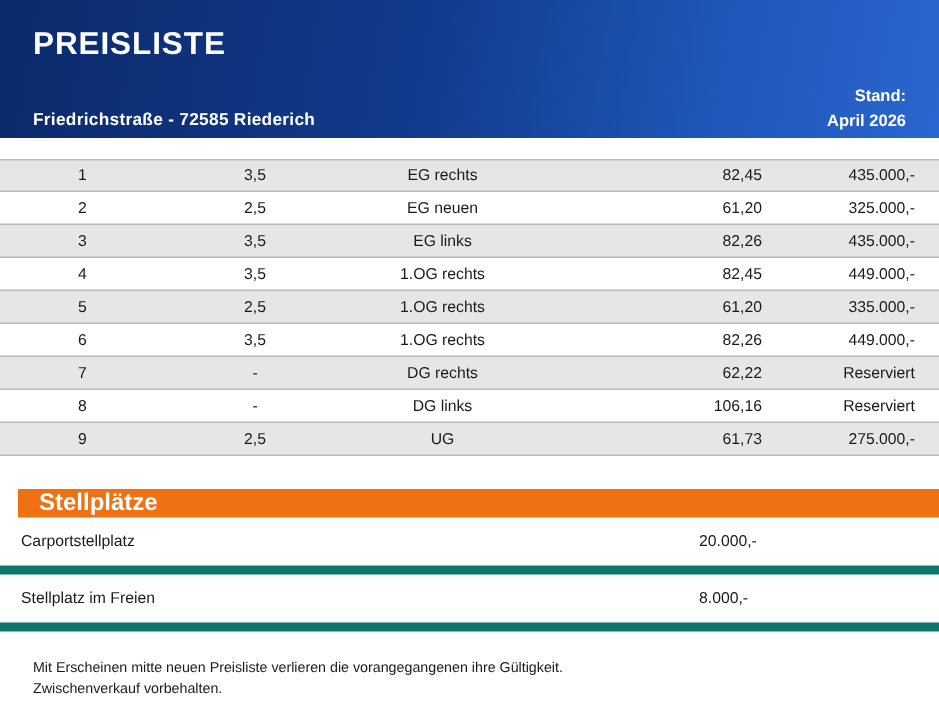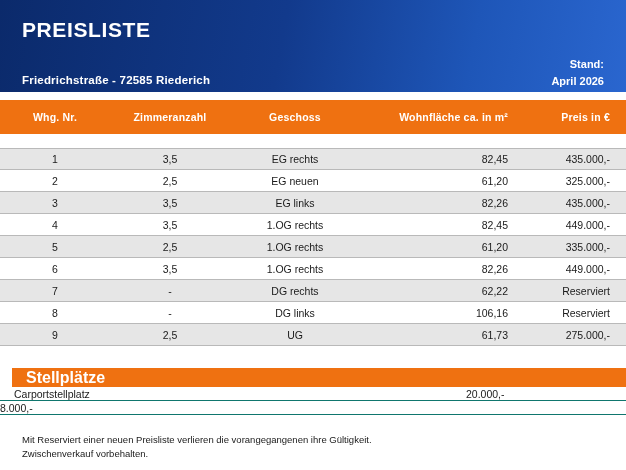--- a/index.html
+++ b/index.html
@@ -101,23 +101,23 @@
   .sp-head {
     background: #ef7111;
     color: #ffffff;
     height: 19px;
     font-size: 16px;
     font-weight: bold;
     margin-left: 12px;
   }
   .sp-head .lbl { padding-left: 14px; }
   .sp-row {
-    height: 14px;
+    height: 38px;
     font-size: 10.5px;
-    border-bottom: 1px solid #0f766e;
+    border-bottom: 6px solid #0f766e;
   }
   .sp-row .lbl {
     padding-left: 14px;
     flex: 1;
     text-align: left;
   }
   .sp-row .val {
     padding-right: 0;
     width: 160px;
   }
@@ -138,27 +138,20 @@
 
   <div class="header">
     <div class="header-title">PREISLISTE</div>
     <div class="header-sub">Friedrichstraße - 72585 Riederich</div>
     <div class="header-stand">
       <div>Stand:</div>
       <div>April 2026</div>
     </div>
   </div>
 
-  <div class="table-head row">
-    <div class="cell c-nr">Whg. Nr.</div>
-    <div class="cell c-zi">Zimmeranzahl</div>
-    <div class="cell c-ge">Geschoss</div>
-    <div class="cell c-wo">Wohnfläche ca. in m²</div>
-    <div class="cell c-pr">Preis in €</div>
-  </div>
 
   <div class="table-body">
 
     <div class="row data-row alt first">
       <div class="c-nr">1</div>
       <div class="c-zi">3,5</div>
       <div class="c-ge">EG rechts</div>
       <div class="c-wo">82,45</div>
       <div class="c-pr">435.000,-</div>
     </div>
@@ -231,22 +224,23 @@
 
   <div class="sp-wrap">
     <div class="row sp-head">
       <div class="lbl">Stellplätze</div>
     </div>
     <div class="row sp-row">
       <div class="lbl">Carportstellplatz</div>
       <div class="val">20.000,-</div>
     </div>
     <div class="row sp-row">
+      <div class="lbl">Stellplatz im Freien</div>
       <div class="val">8.000,-</div>
     </div>
   </div>
 
   <div class="footnote">
-    <div>Mit Reserviert einer neuen Preisliste verlieren die vorangegangenen ihre Gültigkeit.</div>
+    <div>Mit Erscheinen mitte neuen Preisliste verlieren die vorangegangenen ihre Gültigkeit.</div>
     <div>Zwischenverkauf vorbehalten.</div>
   </div>
 
 </div>
 
 </body></html>

